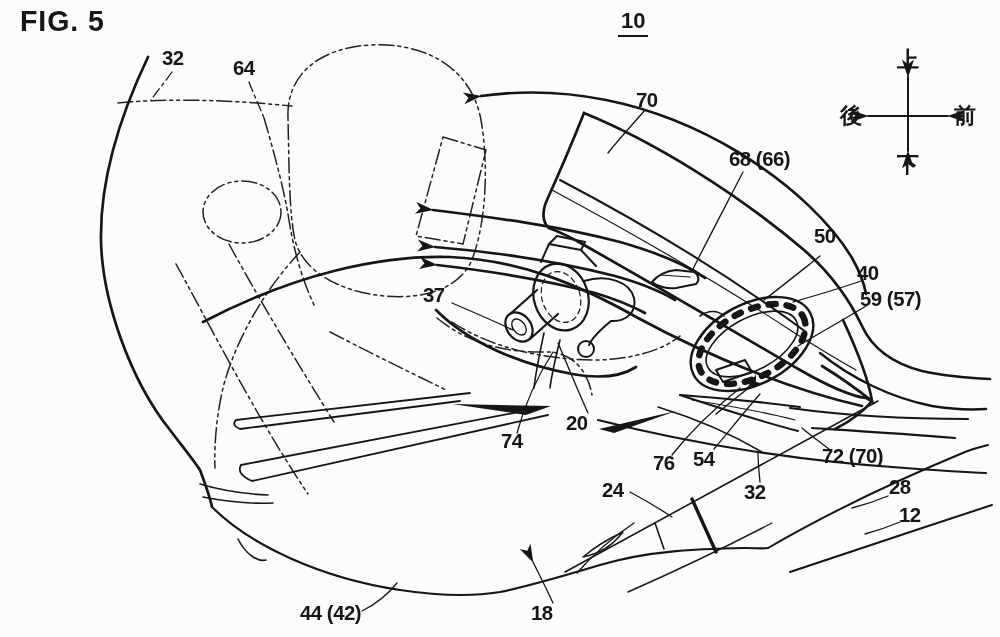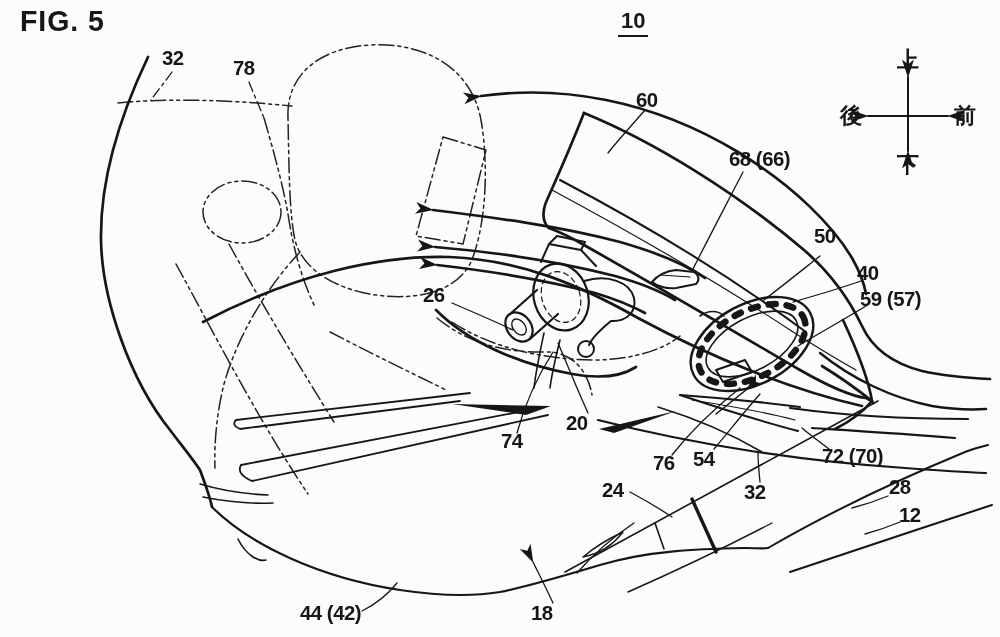--- a/index.html
+++ b/index.html
@@ -167,27 +167,27 @@
 
   <div class="fig-title">FIG. 5</div>
   <div class="part-number">10</div>
 
   <div class="kanji" style="left:908px;top:60px">上</div>
   <div class="kanji" style="left:908px;top:165px">下</div>
   <div class="kanji" style="left:851px;top:116px">後</div>
   <div class="kanji" style="left:965px;top:116px">前</div>
 
   <span class="ref-label" style="left:162px;top:46px">32</span>
-  <span class="ref-label" style="left:233px;top:56px">78</span>
-  <span class="ref-label" style="left:636px;top:88px">60</span>
+  <span class="ref-label" style="left:233px;top:56px">64</span>
+  <span class="ref-label" style="left:636px;top:88px">70</span>
   <span class="ref-label" style="left:729px;top:147px">68 (66)</span>
   <span class="ref-label" style="left:814px;top:224px">50</span>
   <span class="ref-label" style="left:857px;top:261px">40</span>
   <span class="ref-label" style="left:860px;top:287px">59 (57)</span>
-  <span class="ref-label" style="left:423px;top:283px">26</span>
+  <span class="ref-label" style="left:423px;top:283px">37</span>
   <span class="ref-label" style="left:566px;top:411px">20</span>
   <span class="ref-label" style="left:501px;top:429px">74</span>
   <span class="ref-label" style="left:653px;top:451px">76</span>
   <span class="ref-label" style="left:693px;top:447px">54</span>
   <span class="ref-label" style="left:822px;top:444px">72 (70)</span>
   <span class="ref-label" style="left:744px;top:480px">32</span>
   <span class="ref-label" style="left:602px;top:478px">24</span>
   <span class="ref-label" style="left:889px;top:475px">28</span>
   <span class="ref-label" style="left:899px;top:503px">12</span>
   <span class="ref-label" style="left:300px;top:601px">44 (42)</span>

